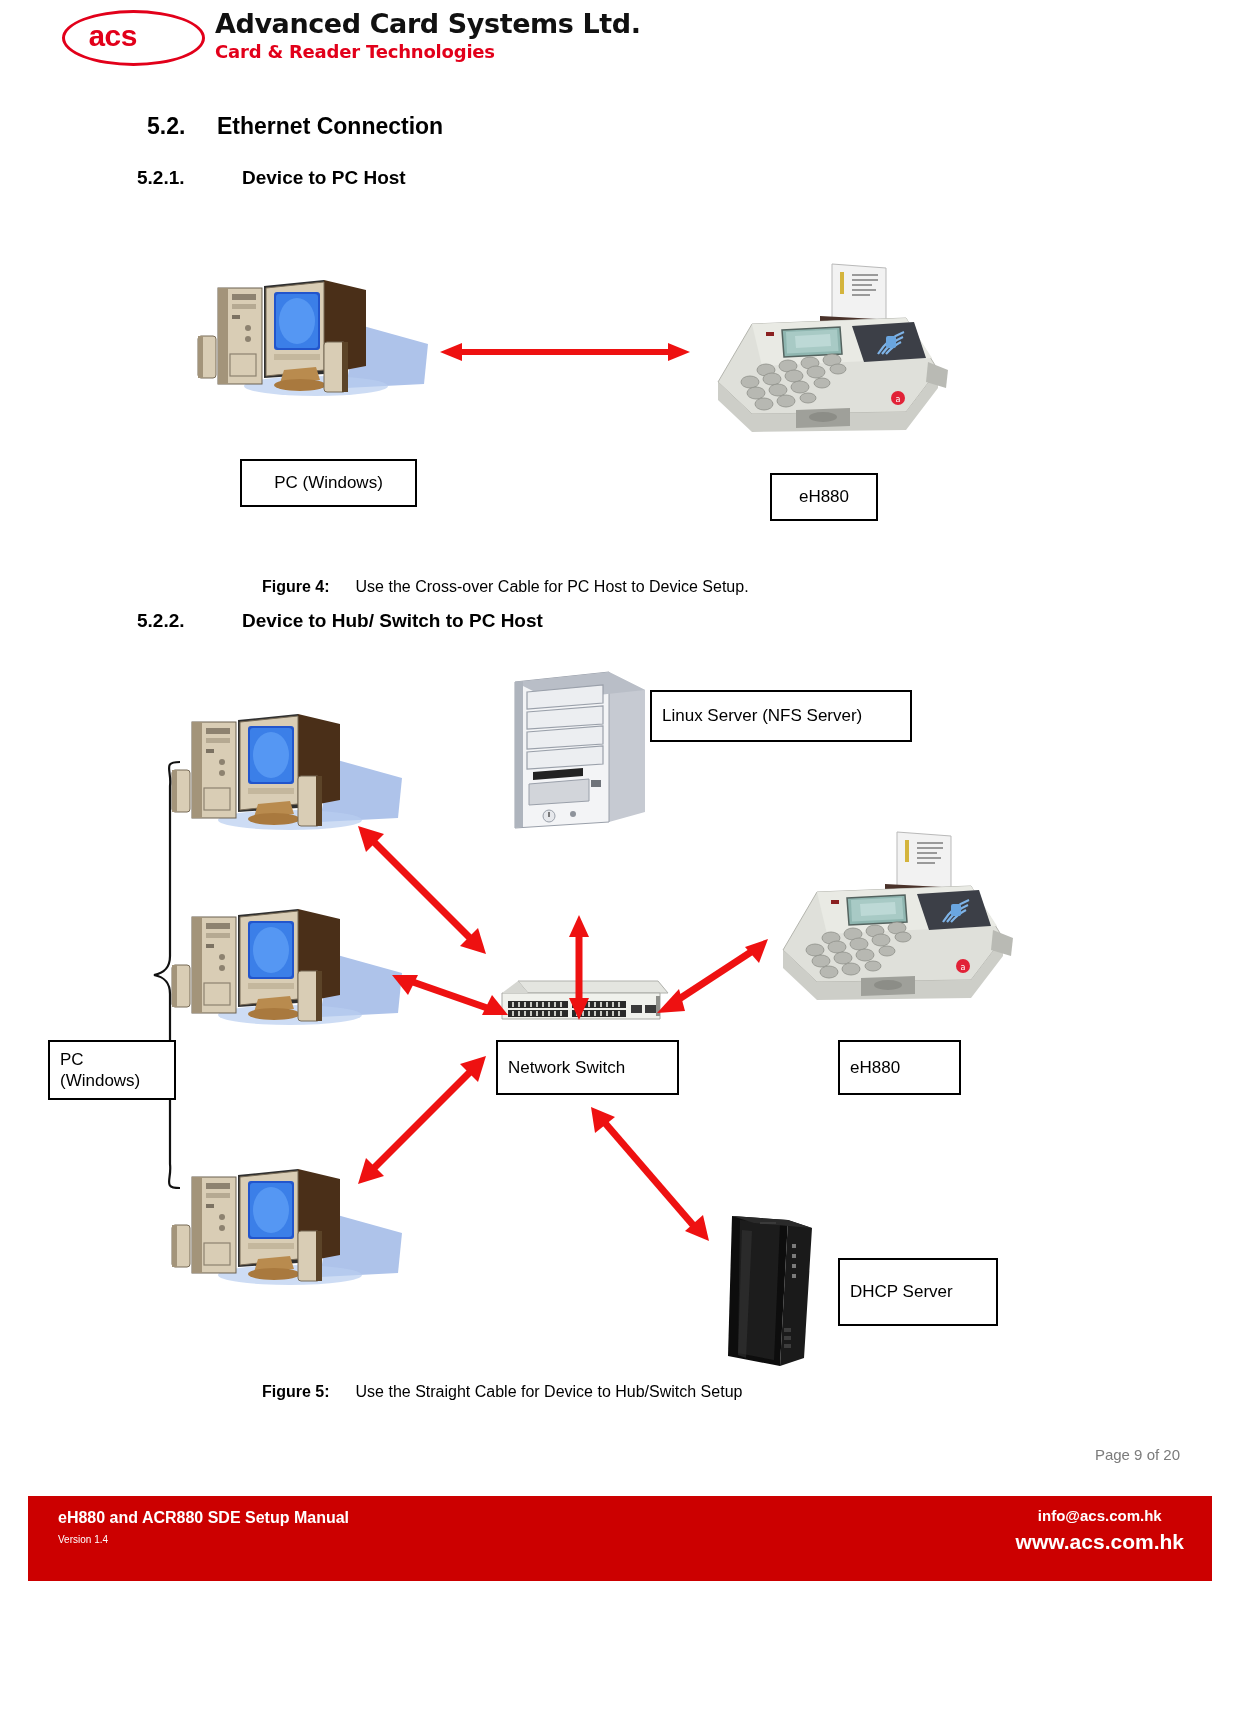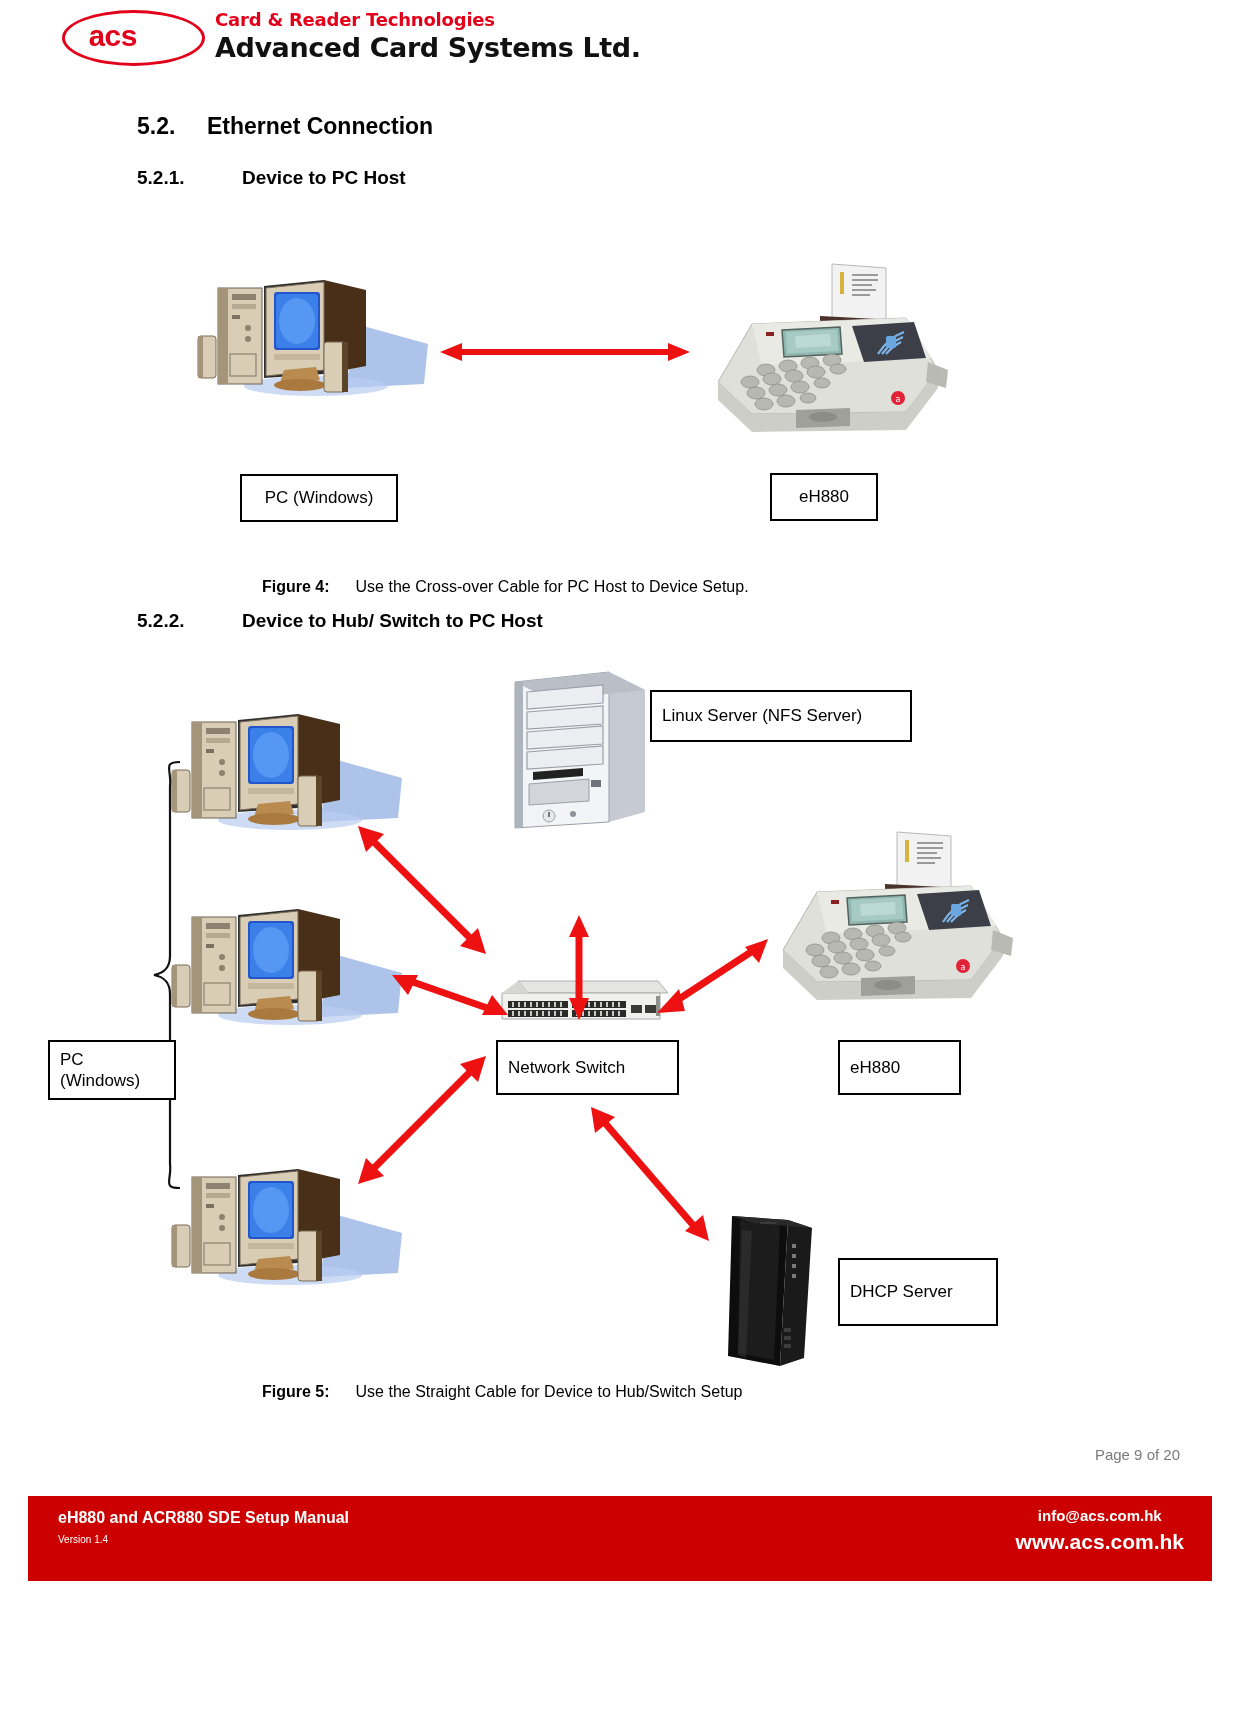--- a/index.html
+++ b/index.html
@@ -11,21 +11,21 @@
   #logo-oval{position:absolute;left:0;top:2px;width:143px;height:56px;border:3px solid #e2001a;border-radius:50%;box-sizing:border-box;}
   #logo-acs{position:absolute;left:26px;top:9px;width:95px;height:42px;color:#e2001a;font-family:Liberation Mono, monospace;font-weight:bold;font-size:30px;letter-spacing:-2px;line-height:42px;}
   #logo-text-block{position:absolute;left:215px;top:8px;}
   #logo-title{font-family:"DejaVu Sans",sans-serif;font-weight:bold;font-size:27px;letter-spacing:-0.4px;color:#111;line-height:32px;white-space:nowrap;}
   #logo-sub{font-family:"DejaVu Sans",sans-serif;font-weight:bold;font-size:18px;color:#e2001a;line-height:24px;letter-spacing:-0.2px;white-space:nowrap;}
 
   
   .h2{position:absolute;font-weight:bold;font-size:23px;color:#000;white-space:nowrap;}
   .h3{position:absolute;font-weight:bold;font-size:19px;color:#000;white-space:nowrap;}
   .h-num{display:inline-block;}
-  .h2 .h-num{width:70px;}
+  .h2 .h-num{width:70px;margin-left:10px;}
   .h3 .h-num{width:105px;}
 
   
   .labelbox{position:absolute;border:2px solid #000;background:#fff;display:flex;align-items:center;box-sizing:border-box;font-size:17px;line-height:20px;color:#000;padding:0 10px;}
   .labelbox.center{justify-content:center;}
 
   
   .figcap{position:absolute;font-size:16px;color:#000;white-space:nowrap;}
   .figcap b{font-weight:bold;}
   .figcap .gap{display:inline-block;width:26px;}
@@ -50,22 +50,22 @@
 </style>
 </head>
 <body>
 
 <div id="logo-header">
   <div id="logo-mark">
     <div id="logo-oval"></div>
     <div id="logo-acs">acs</div>
   </div>
   <div id="logo-text-block">
+    <div id="logo-title">Advanced Card Systems Ltd.</div>
     <div id="logo-sub">Card &amp; Reader Technologies</div>
-    <div id="logo-title">Advanced Card Systems Ltd.</div>
   </div>
 </div>
 
 <div class="h2" style="left:137px;top:113px;">
   <span class="h-num">5.2.</span><span>Ethernet Connection</span>
 </div>
 
 <div class="h3" style="left:137px;top:167px;">
   <span class="h-num">5.2.1.</span><span>Device to PC Host</span>
 </div>
@@ -171,21 +171,21 @@
     <path d="M96 148 L150 146 L150 164 L96 166 Z" fill="#9fa09a"></path>
     <ellipse cx="123" cy="155" rx="14" ry="5" fill="#8c8d87"></ellipse>
 
     <path d="M228 100 L248 108 L246 126 L226 120 Z" fill="#b9bab4"></path>
 
     <circle cx="198" cy="136" r="7" fill="#e2001a" opacity="0.85"></circle>
     <text x="198" y="140" font-size="8" fill="#fff" text-anchor="middle" font-family="DejaVu Sans, sans-serif">a</text>
   </svg>
 </div>
 
-<div class="labelbox center" style="left:240px;top:474px;width:158px;height:48px;">
+<div class="labelbox center" style="left:240px;top:459px;width:177px;height:48px;">
   <span>PC (Windows)</span>
 </div>
 
 <div class="labelbox center" style="left:770px;top:473px;width:108px;height:48px;">
   <span>eH880</span>
 </div>
 
 <div class="figcap" style="left:262px;top:566px;margin-top:12px;">
   <b>Figure 4:</b><span class="gap"></span><span>Use the Cross-over Cable for PC Host to Device Setup.</span>
 </div>

